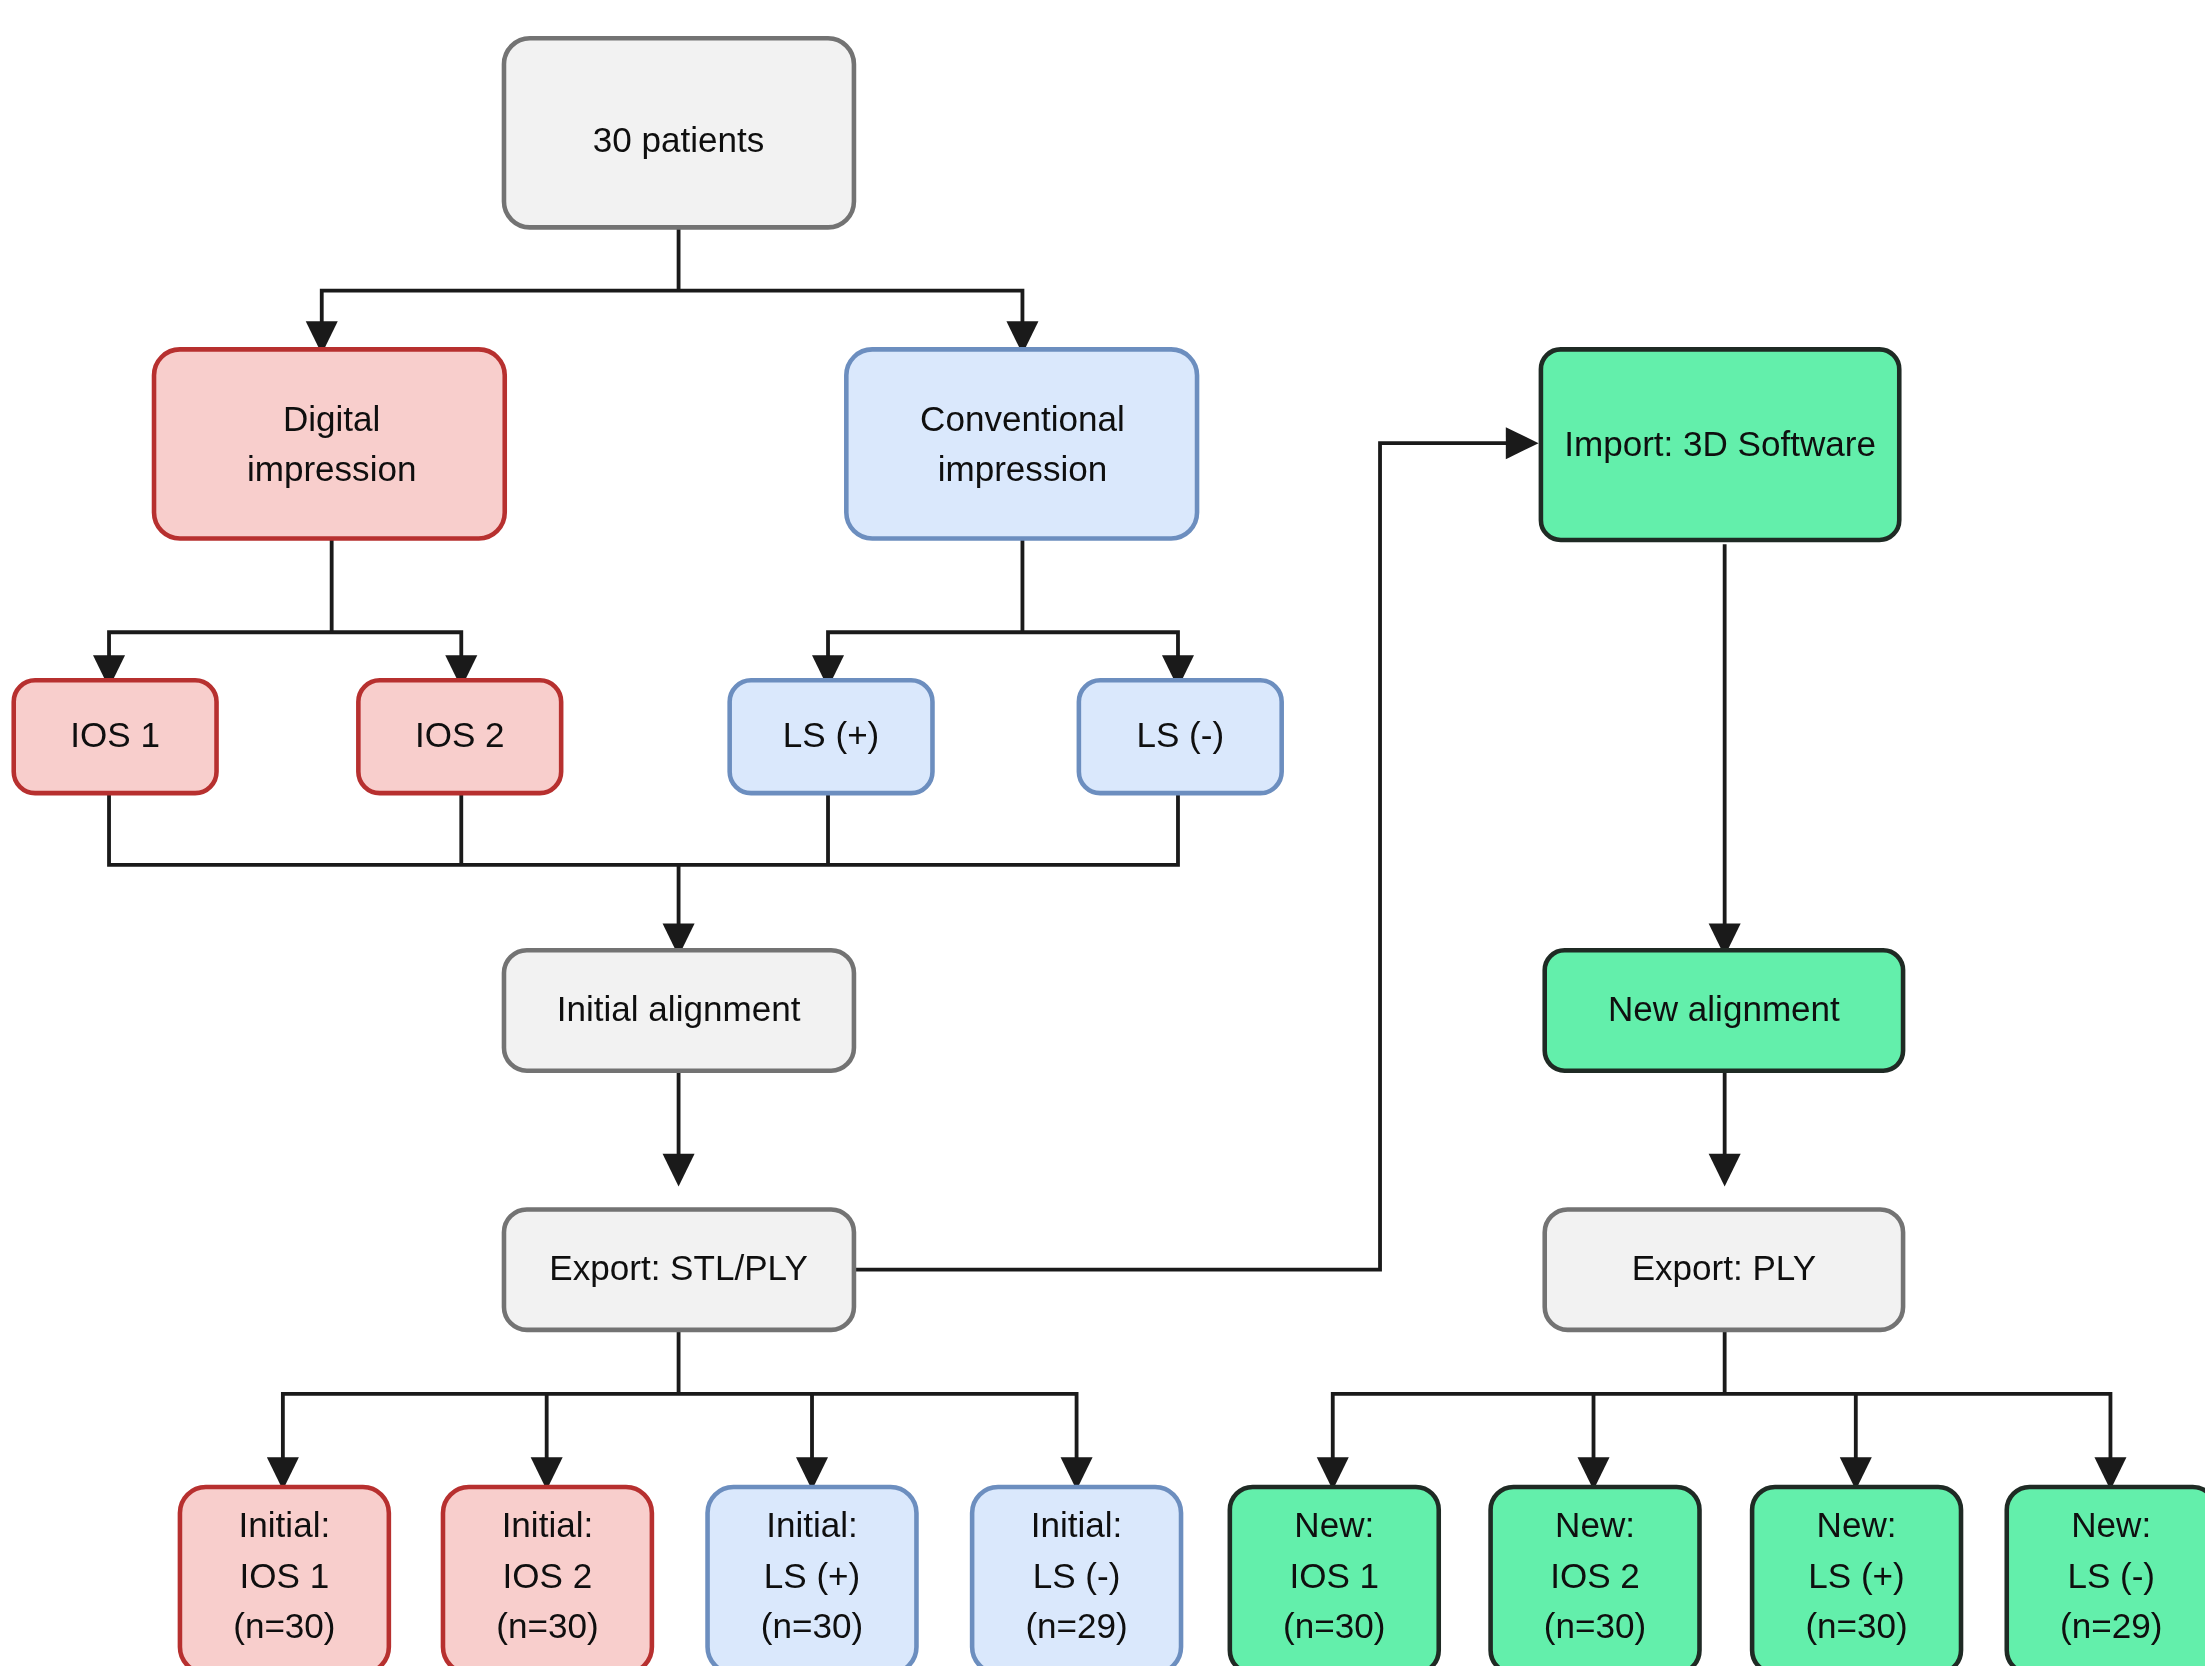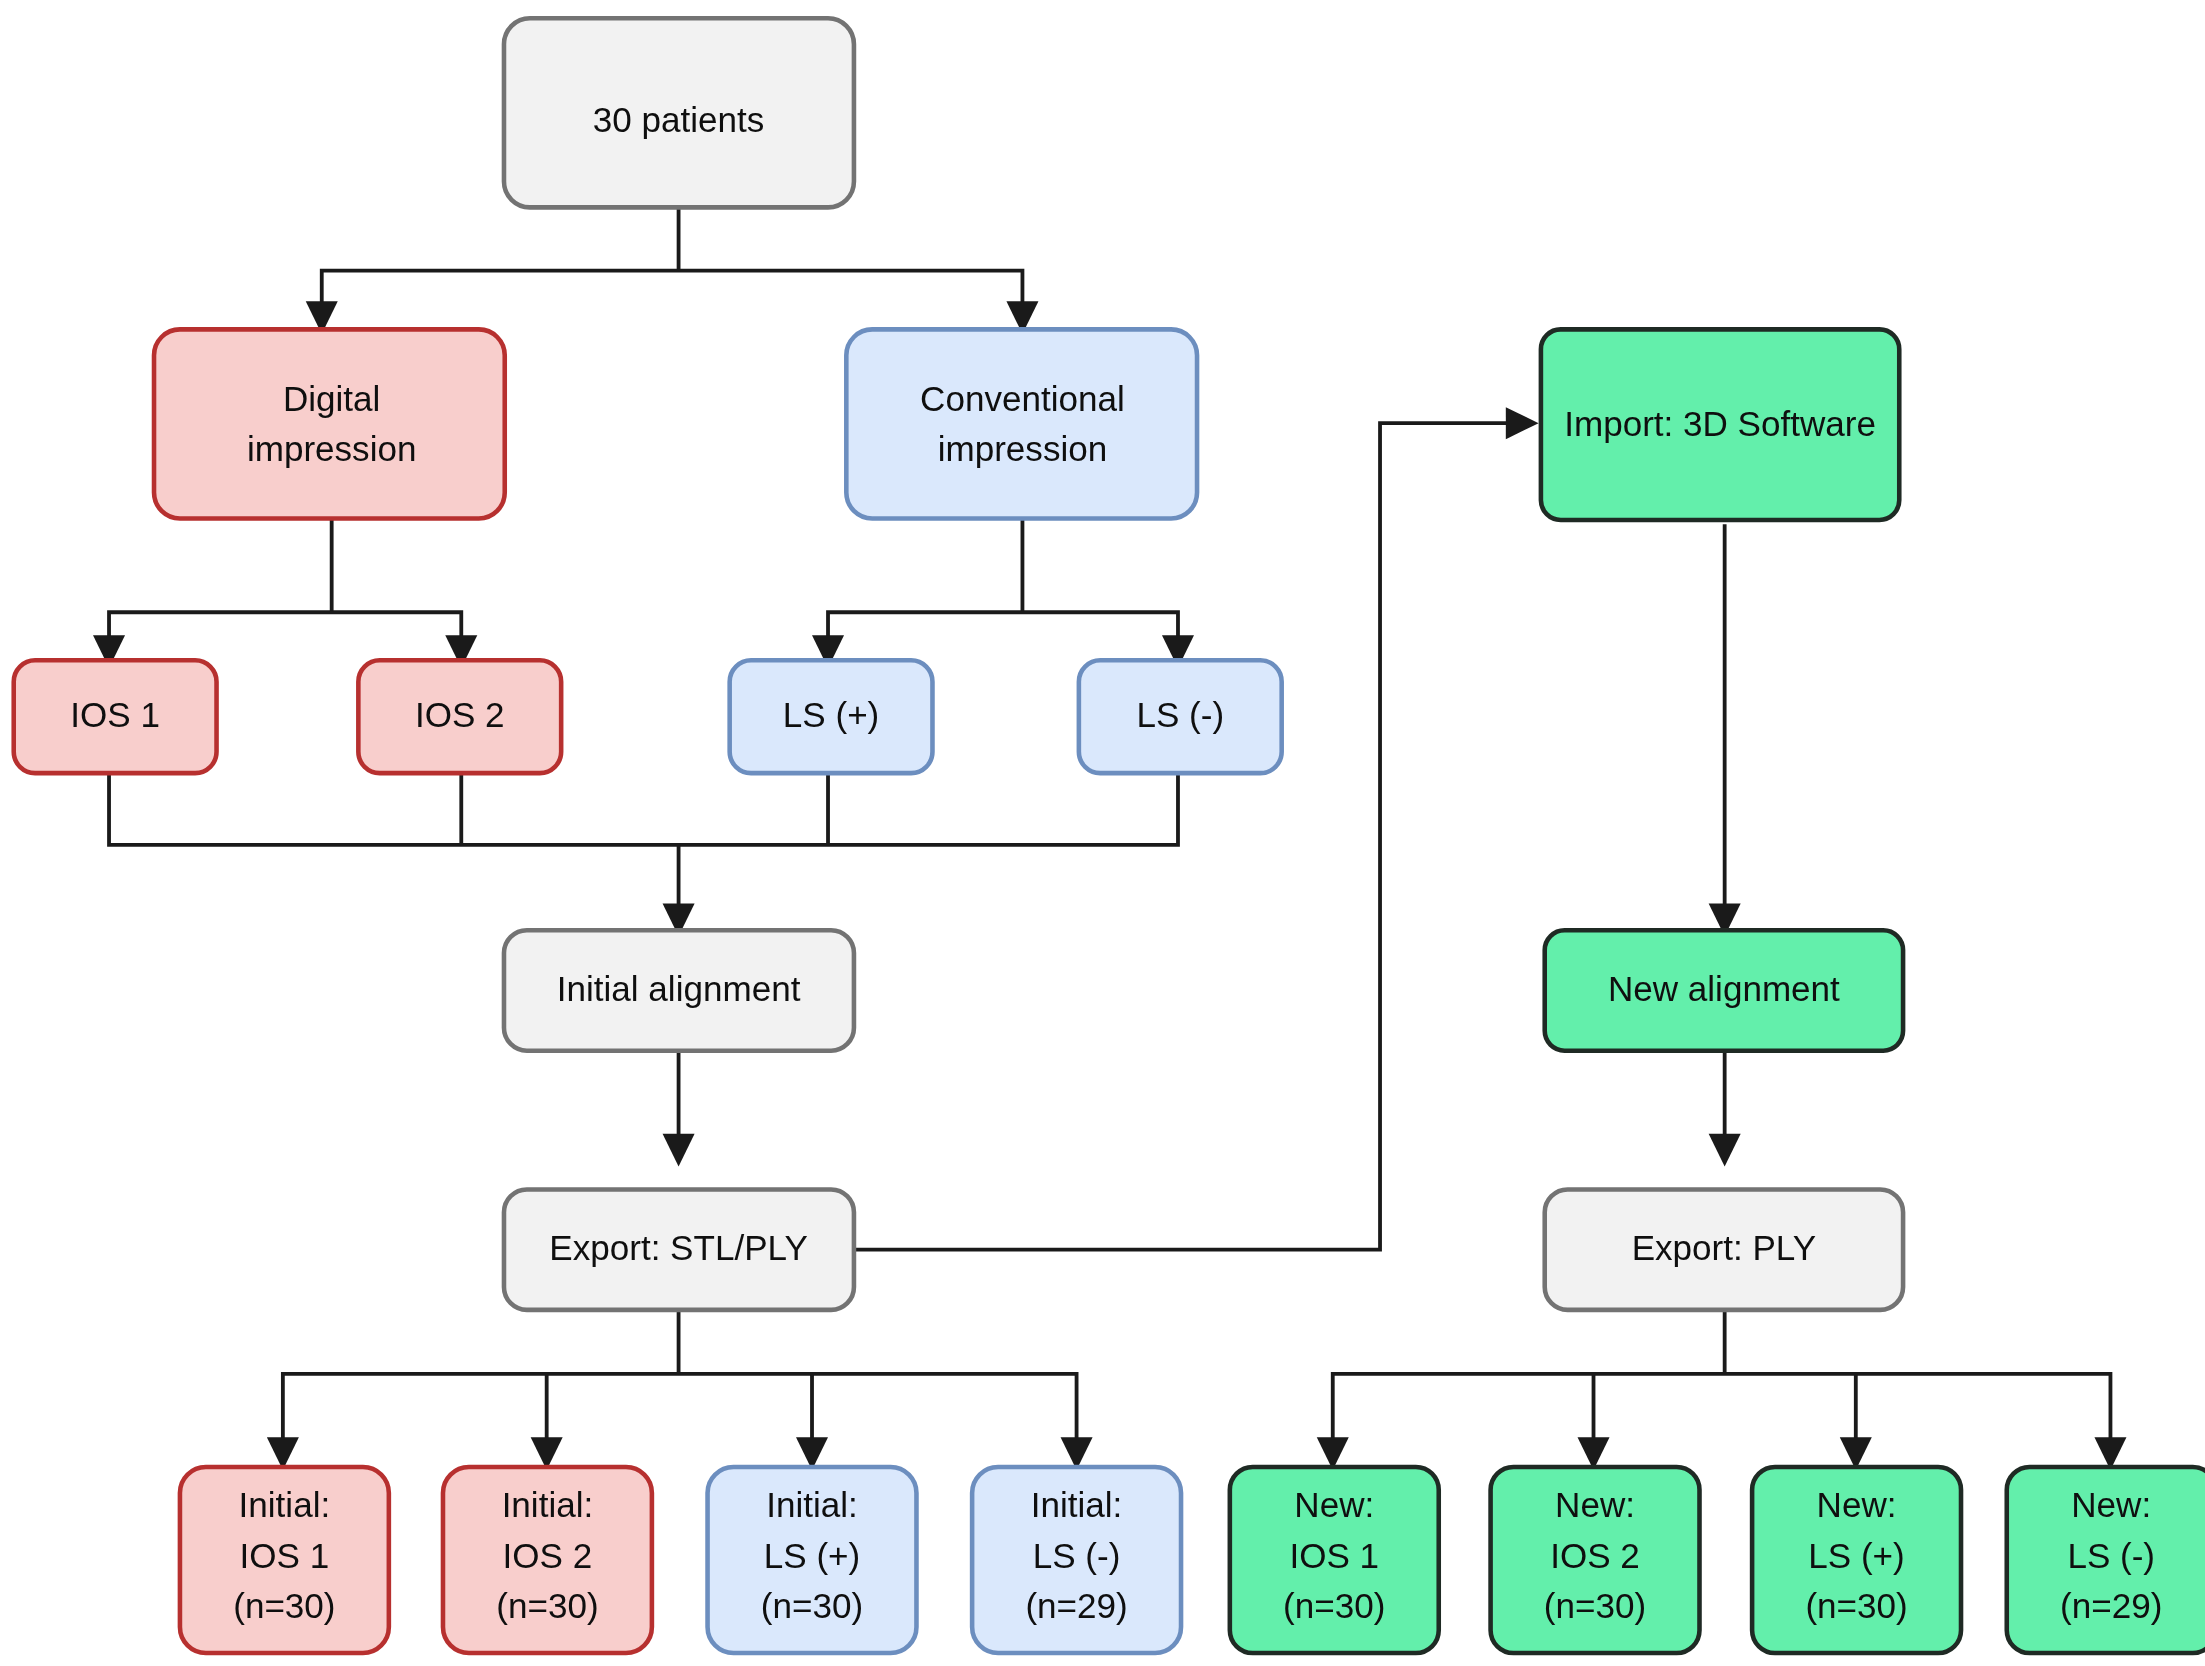--- a/index.html
+++ b/index.html
@@ -11,20 +11,21 @@
     width: 2205px;
     height: 1666px;
     font-family: "Liberation Sans", sans-serif;
     overflow: hidden;
   }
   #flowchart-root {
     position: relative;
     width: 2205px;
     height: 1554px;
     background: #ffffff;
+    margin-top: 20px;
   }
   svg#diagram {
     display: block;
     width: 2205px;
     height: 1666px;
   }
   .node-rect {
     stroke-width: 6;
   }
   .node-label {

